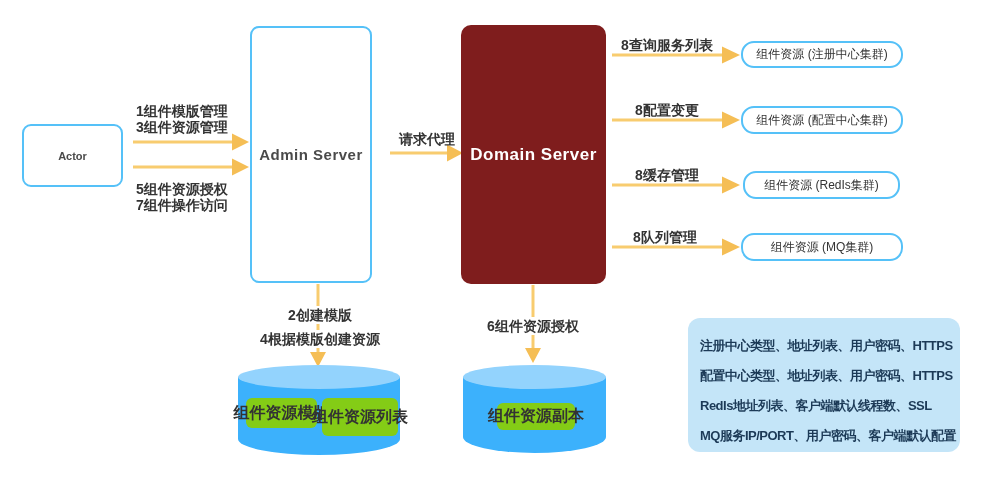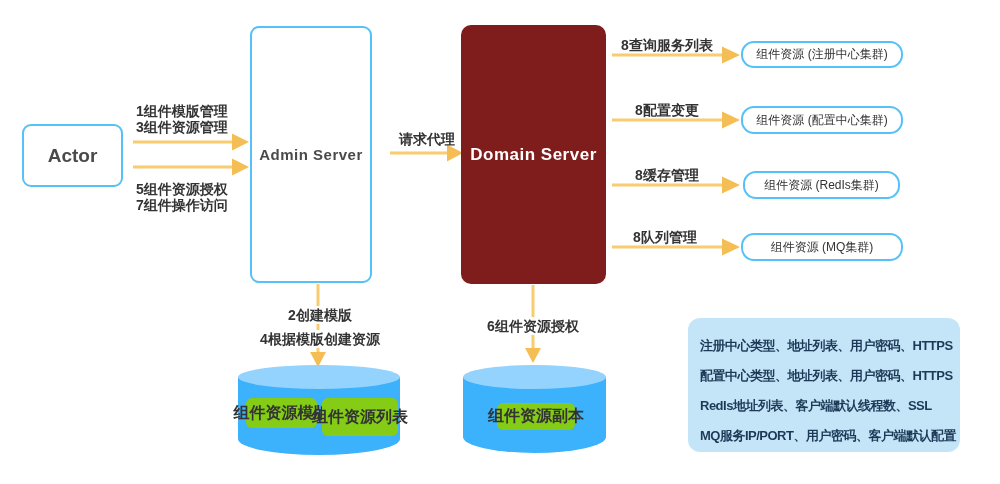--- a/index.html
+++ b/index.html
@@ -9,21 +9,21 @@
   }
   .arrow-layer{position:absolute;left:0;top:0;z-index:1;}
   .arrow-layer line{stroke:#F8CC6F;stroke-width:3;}
   .arrow-layer polygon{fill:#F5BE55;}
 
   .node{
     position:absolute;display:flex;align-items:center;justify-content:center;
     background:#ffffff;border:2px solid #55C1F8;border-radius:9px;
     color:#4A4A4A;font-weight:bold;z-index:2;box-sizing:border-box;
   }
-  .node-actor{left:22px;top:124px;width:101px;height:63px;font-size:19px;}
+  .node-actor{left:22px;top:124px;width:101px;height:63px;font-size:11px;}
   .node-admin{left:250px;top:26px;width:122px;height:257px;font-size:15px;letter-spacing:.5px;}
   .node-domain{
     left:461px;top:25px;width:145px;height:259px;font-size:17px;letter-spacing:.5px;
     background:#7f1d1d;border:none;color:#ffffff;border-radius:10px;
   }
 
   .target-box{
     position:absolute;display:flex;align-items:center;justify-content:center;
     background:#ffffff;border:2px solid #55C1F8;border-radius:13px;
     color:#333333;font-size:12px;font-weight:500;white-space:nowrap;z-index:2;box-sizing:border-box;

